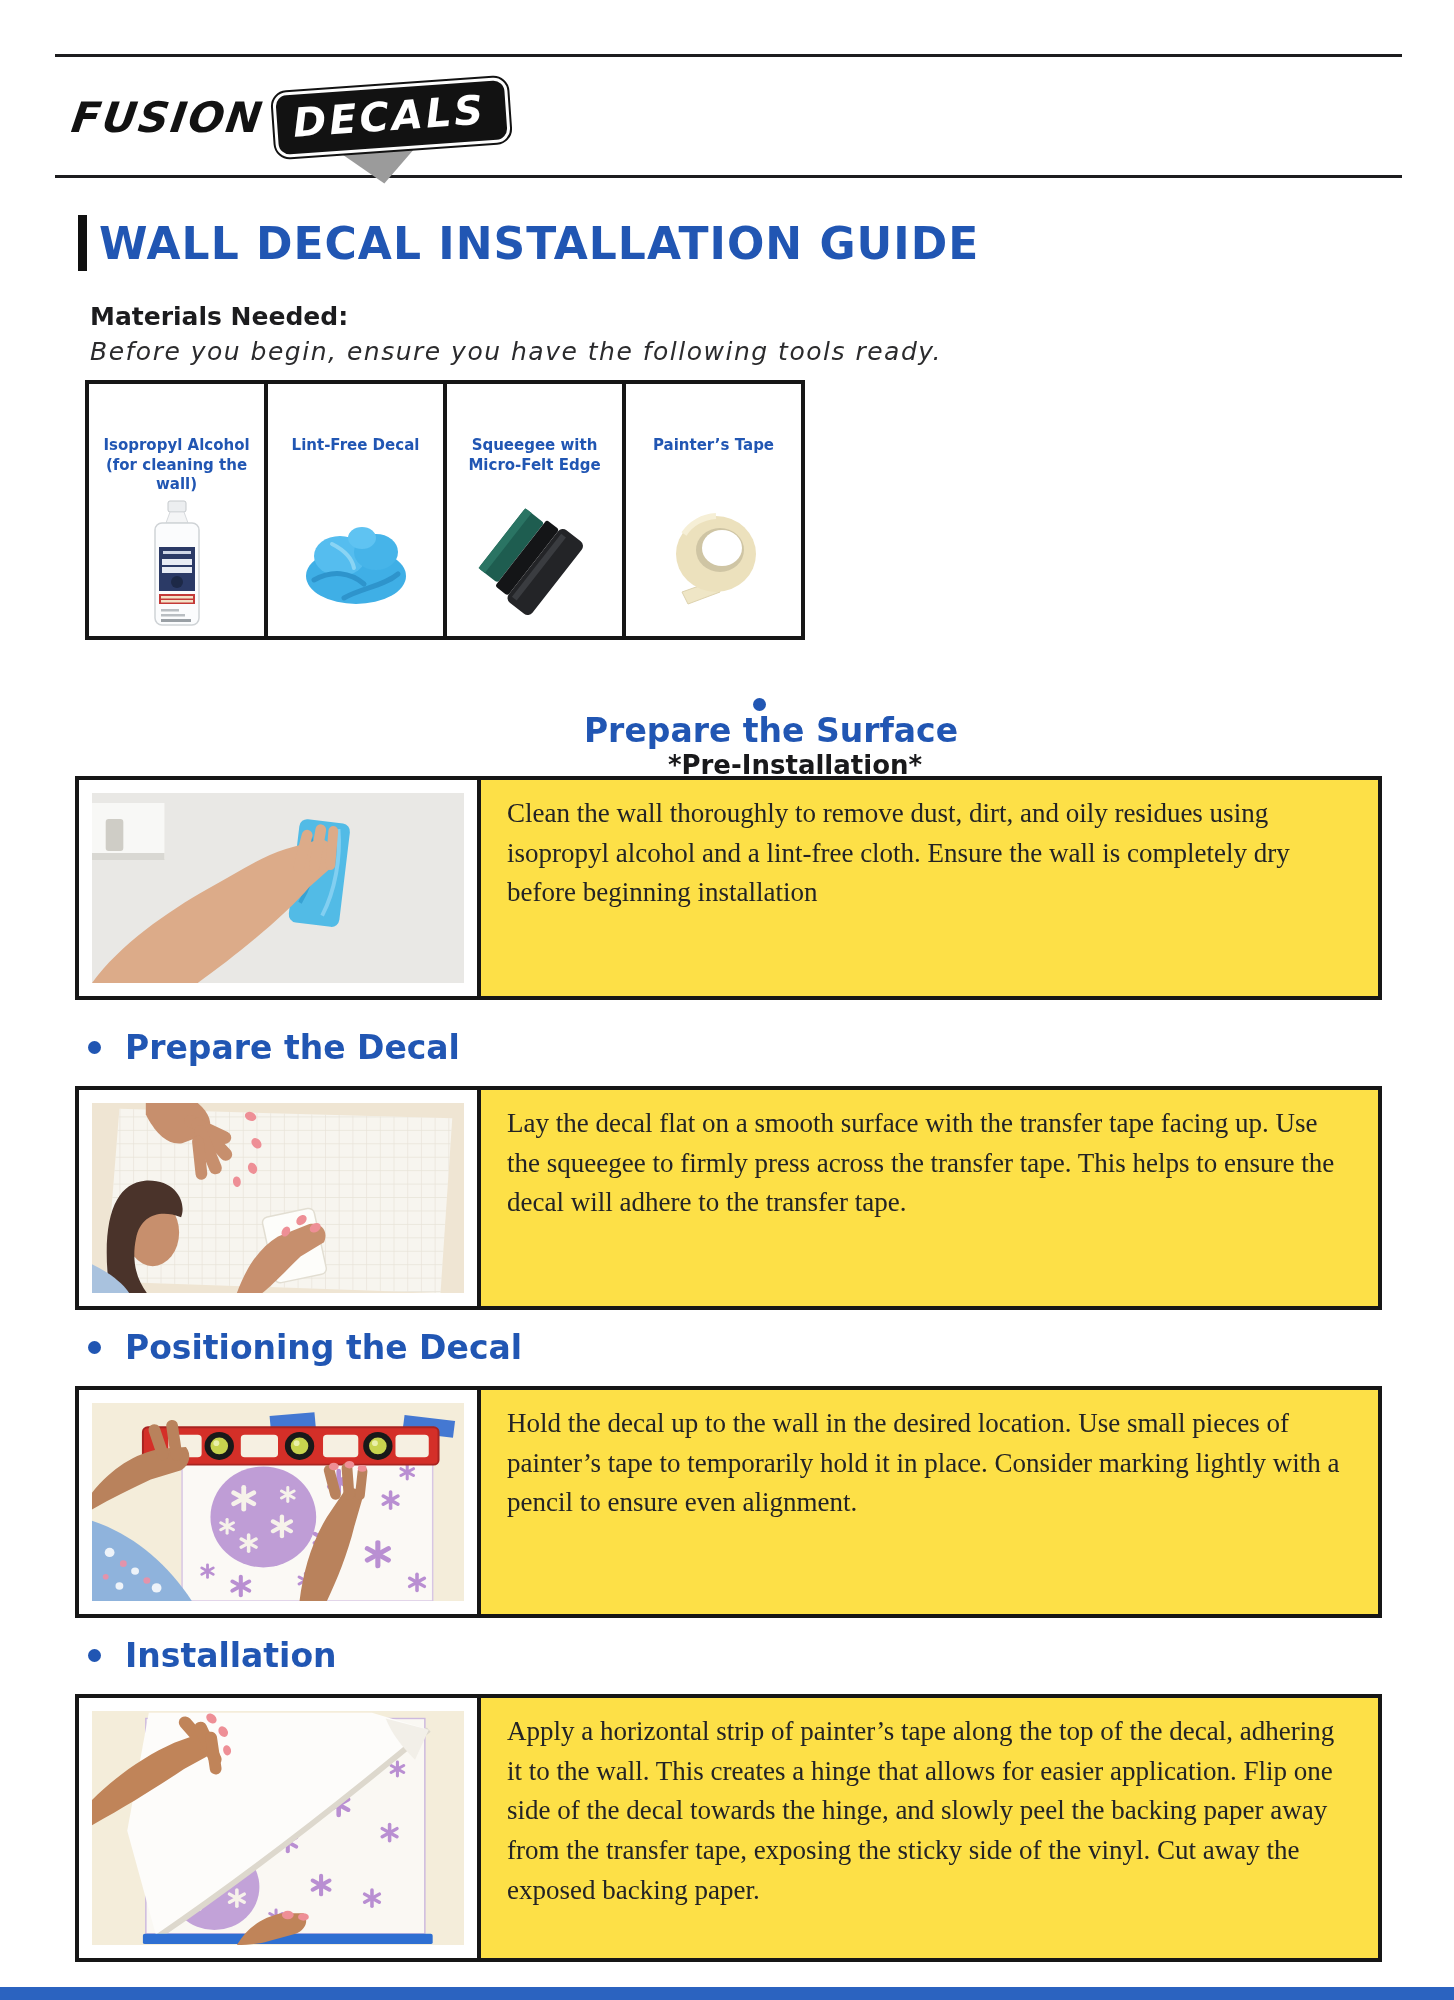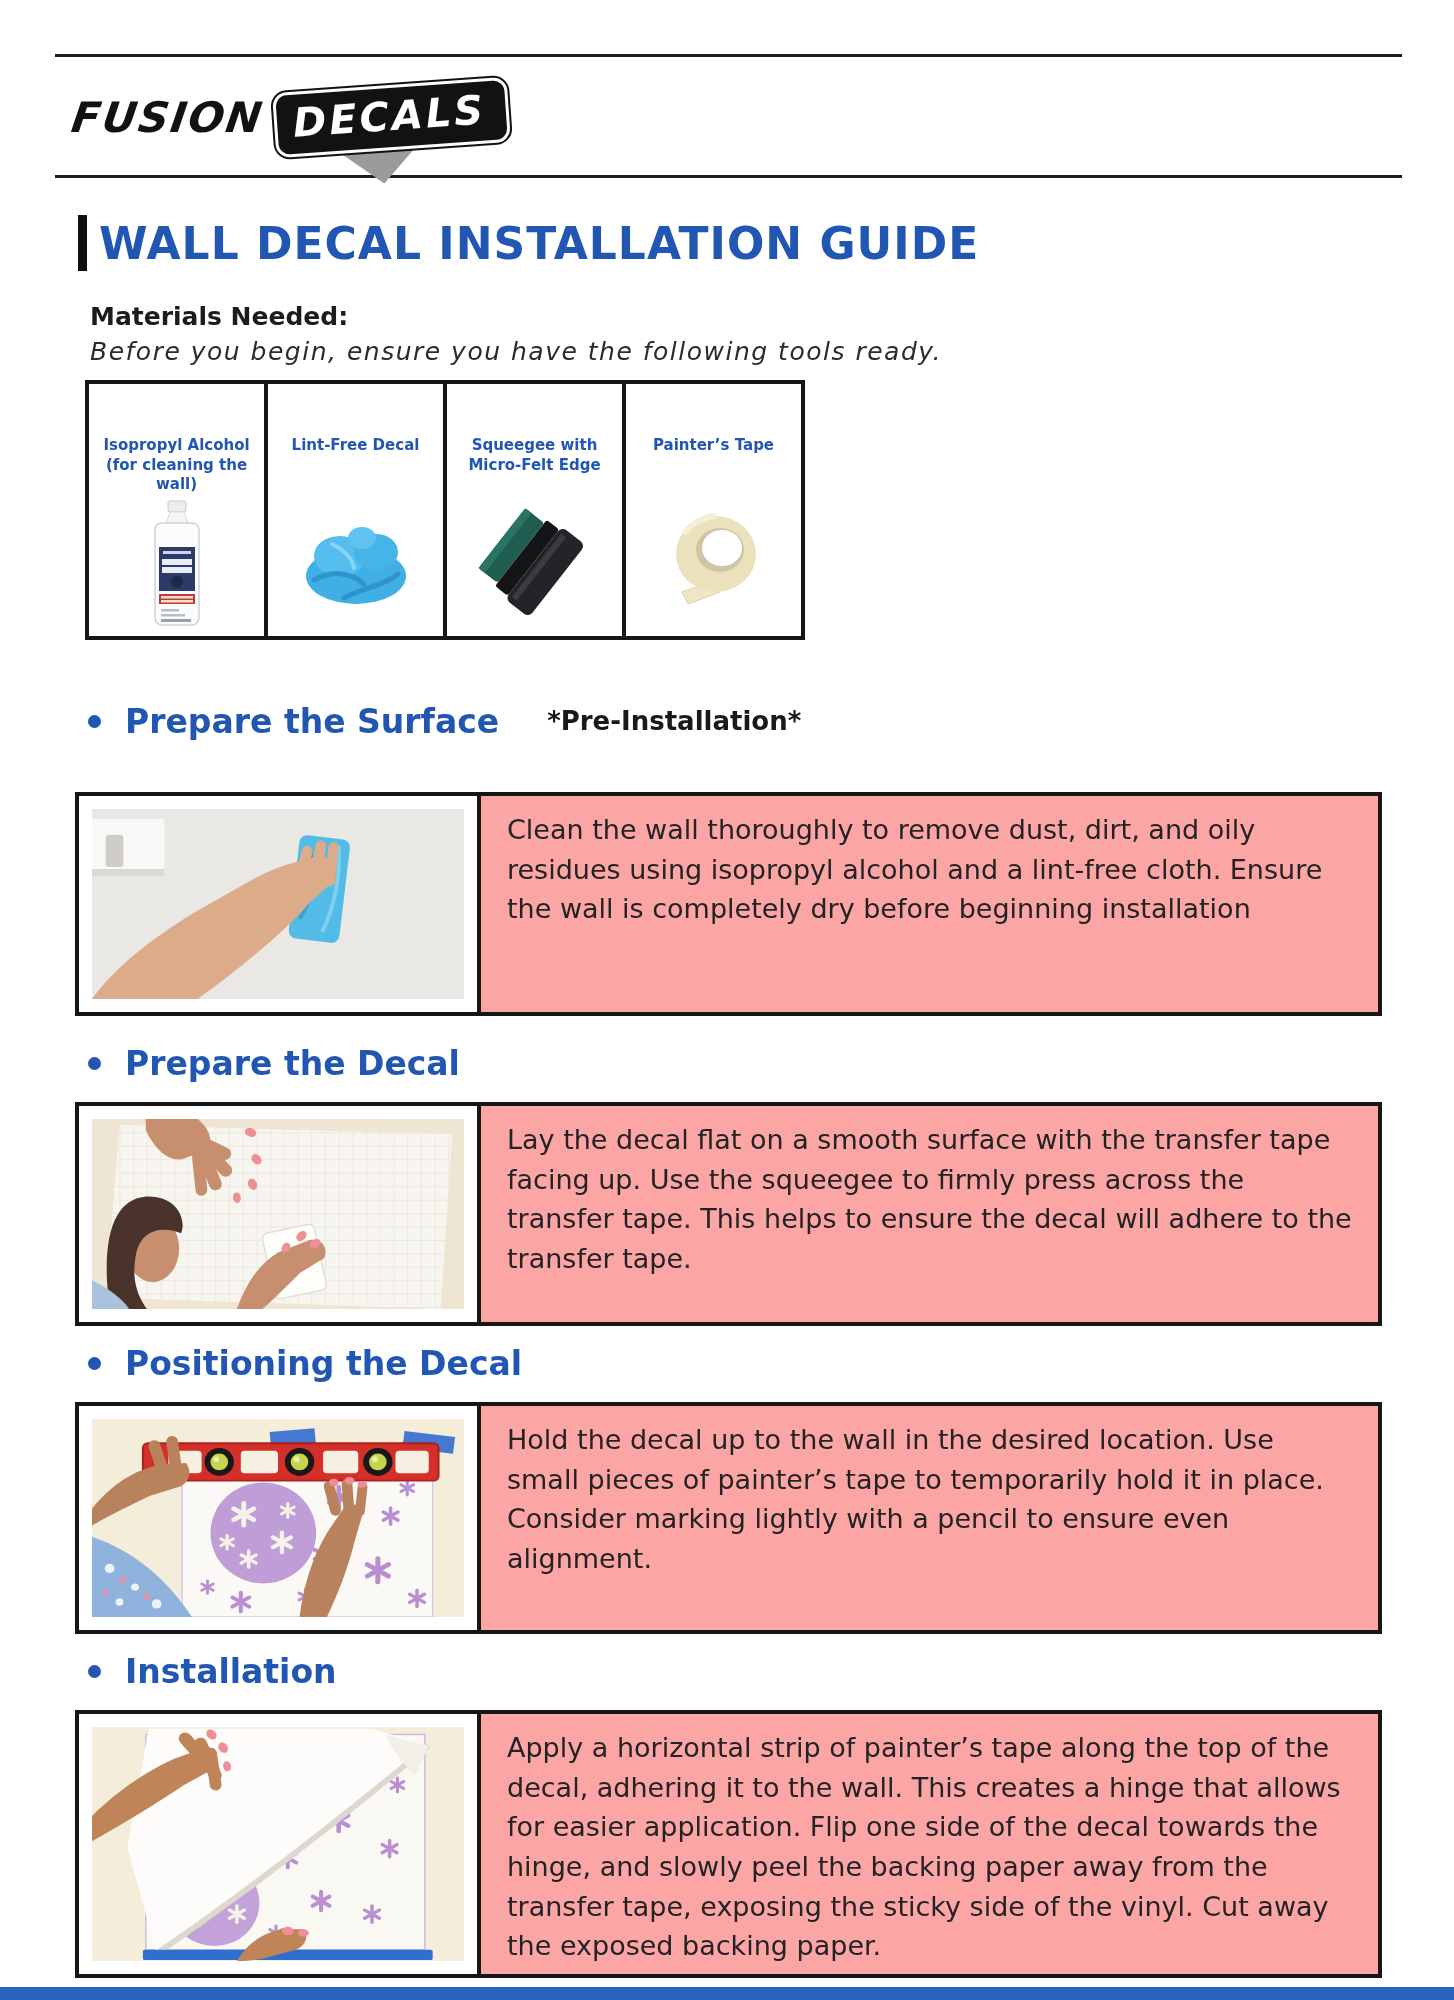--- a/index.html
+++ b/index.html
@@ -59,27 +59,27 @@
     padding:8px 6px 6px;vertical-align:top;text-align:center;background:#fff;
   }
   .mat-label{
     color:var(--accent);font-weight:bold;font-size:15px;line-height:1.3;
     min-height:62px;display:flex;align-items:flex-start;justify-content:center;margin-top:44px;
   }
   .mat-img{height:132px;display:flex;align-items:center;justify-content:center;}
 
   
   .sec-head{display:flex;align-items:center;margin-left:88px;height:46px;}
-  .sec-head.first{margin-top:58px;}
+  .sec-head.first{margin-top:58px;flex-direction:column;}
   .sec-bullet{width:13px;height:13px;border-radius:50%;background:var(--accent);margin-right:24px;flex:none;}
   .sec-title{color:var(--accent);font-weight:bold;font-size:33px;white-space:nowrap;}
   .sec-note{color:#19191b;font-weight:bold;font-size:26px;margin-left:48px;white-space:nowrap;}
 
   .step-box{
-    display:flex;margin:48px 72px 0 75px;border:4px solid var(--border);background:#fca5a5;
+    display:flex;margin:32px 72px 0 75px;border:4px solid var(--border);background:#fde047;font-family:Liberation Serif, serif;
   }
   .photo-cell{
     width:402px;flex:none;border-right:4px solid var(--border);
     padding:13px;display:flex;align-items:center;justify-content:center;background:#fff;
   }
   .photo-cell svg{width:100%;height:100%;display:block;}
   .text-cell{flex:1;padding:14px 26px 10px 26px;}
   .step-text{font-size:27px;line-height:1.47;color:#232325;max-width:860px;}
   .h216{height:224px;} .h228{height:232px;} .h260{height:268px;} .box-gap-b{margin-top:16px;}
   .sec-gap-a{margin-top:24px;} .sec-gap-b{margin-top:14px;}

